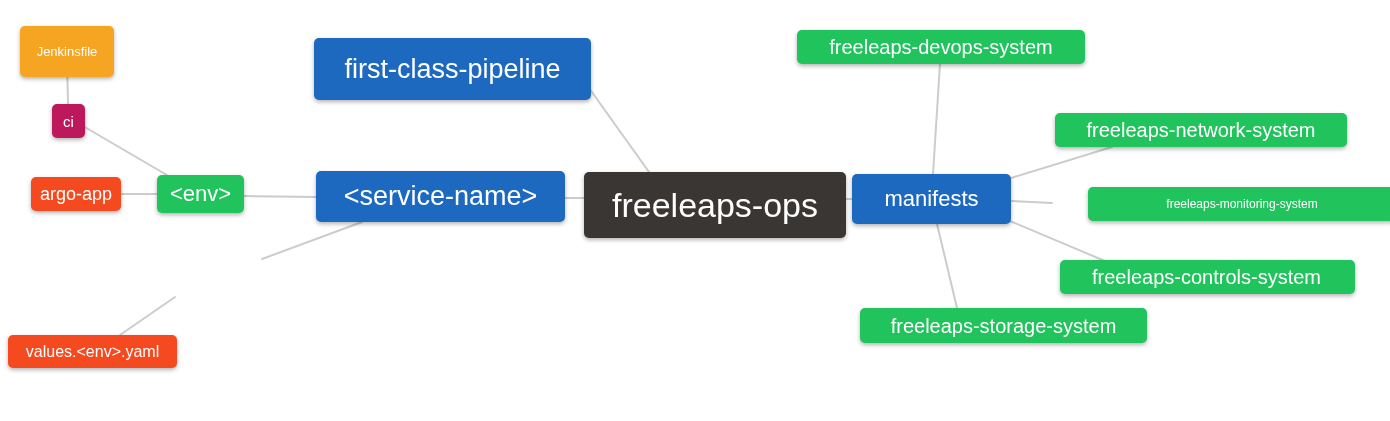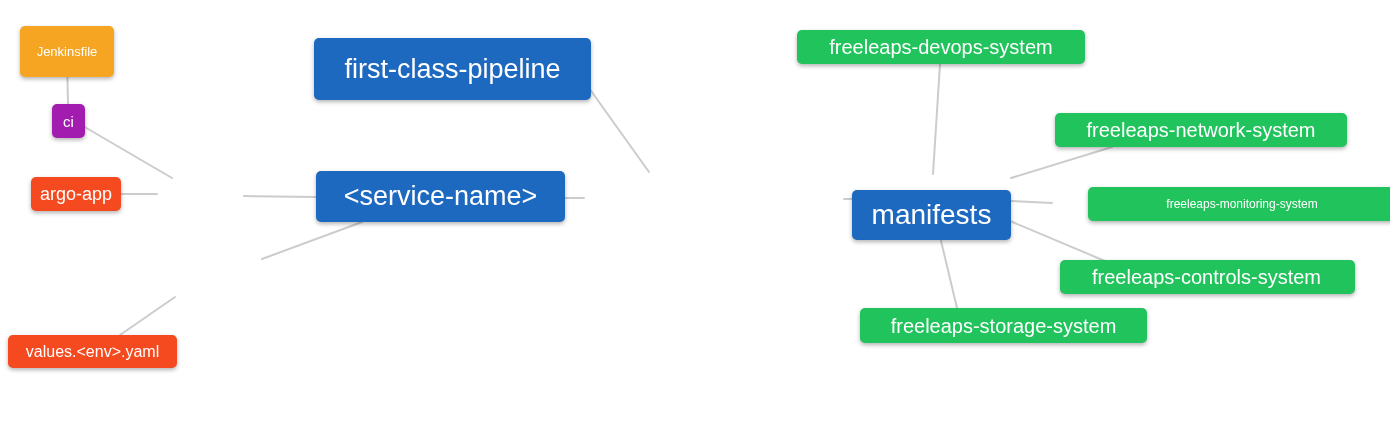--- a/index.html
+++ b/index.html
@@ -56,34 +56,36 @@
       <line x1="844" y1="199" x2="854" y2="199" stroke="#cccccc" stroke-width="2" stroke-linecap="round"></line>
       <line x1="940" y1="64" x2="933" y2="174" stroke="#cccccc" stroke-width="2" stroke-linecap="round"></line>
       <line x1="1011" y1="178" x2="1112" y2="147" stroke="#cccccc" stroke-width="2" stroke-linecap="round"></line>
       <line x1="1011" y1="201" x2="1052" y2="203" stroke="#cccccc" stroke-width="2" stroke-linecap="round"></line>
       <line x1="1010" y1="221" x2="1105" y2="261" stroke="#cccccc" stroke-width="2" stroke-linecap="round"></line>
       <line x1="937" y1="224" x2="957" y2="308" stroke="#cccccc" stroke-width="2" stroke-linecap="round"></line>
     </svg>
 
   <div class="node" style="left: 20px; top: 26px; width: 94px; height: 51px; font-size: 13px; background-color: rgb(246, 165, 35); color: rgb(255, 255, 255);">Jenkinsfile</div>
 
-  <div class="node" style="left: 52px; top: 104px; width: 33px; height: 34px; font-size: 15px; background-color: #a21caf; color: rgb(255, 255, 255);">ci</div>
+  <div class="node" style="left: 52px; top: 104px; width: 33px; height: 34px; font-size: 15px; background-color: #be185d; color: rgb(255, 255, 255);">ci</div>
 
   <div class="node" style="left: 31px; top: 177px; width: 90px; height: 34px; font-size: 18px; background-color: rgb(245, 73, 31); color: rgb(255, 255, 255);">argo-app</div>
 
+  <div class="node" style="left: 157px; top: 175px; width: 87px; height: 38px; font-size: 22px; background-color: rgb(33, 195, 92); color: rgb(255, 255, 255);">&lt;env&gt;</div>
 
 
   <div class="node" style="left: 8px; top: 335px; width: 169px; height: 33px; font-size: 16px; background-color: rgb(245, 73, 31); color: rgb(255, 255, 255);">values.&lt;env&gt;.yaml</div>
 
   <div class="node" style="left: 314px; top: 38px; width: 277px; height: 62px; font-size: 27px; background-color: rgb(30, 105, 192); color: rgb(255, 255, 255);">first-class-pipeline</div>
 
   <div class="node" style="left: 316px; top: 171px; width: 249px; height: 51px; font-size: 27px; background-color: rgb(30, 105, 192); color: rgb(255, 255, 255);">&lt;service-name&gt;</div>
 
+  <div class="node" style="left: 584px; top: 172px; width: 262px; height: 66px; font-size: 34px; background-color: rgb(58, 54, 52); color: rgb(255, 255, 255);">freeleaps-ops</div>
 
-  <div class="node" style="left: 852px; top: 174px; width: 159px; height: 50px; font-size: 28px; background-color: rgb(30, 105, 192); color: rgb(255, 255, 255); margin-top: 16px;">manifests</div>
+  <div class="node" style="left: 852px; top: 174px; width: 159px; height: 50px; font-size: 22px; background-color: rgb(30, 105, 192); color: rgb(255, 255, 255);">manifests</div>
 
   <div class="node" style="left: 797px; top: 30px; width: 288px; height: 34px; font-size: 20px; background-color: rgb(33, 195, 92); color: rgb(255, 255, 255);">freeleaps-devops-system</div>
 
   <div class="node" style="left: 1055px; top: 113px; width: 292px; height: 34px; font-size: 20px; background-color: rgb(33, 195, 92); color: rgb(255, 255, 255);">freeleaps-network-system</div>
 
   <div class="node" style="left: 1052px; top: 187px; width: 308px; height: 34px; font-size: 12px; background-color: rgb(33, 195, 92); color: rgb(255, 255, 255); margin-left: 36px;">freeleaps-monitoring-system</div>
 
   <div class="node" style="left: 1060px; top: 260px; width: 295px; height: 34px; font-size: 20px; background-color: rgb(33, 195, 92); color: rgb(255, 255, 255); padding-left: 8px;">freeleaps-controls-system</div>
 
   <div class="node" style="left: 816px; top: 308px; width: 287px; height: 35px; font-size: 20px; background-color: rgb(33, 195, 92); color: rgb(255, 255, 255); margin-left: 44px;">freeleaps-storage-system</div>

